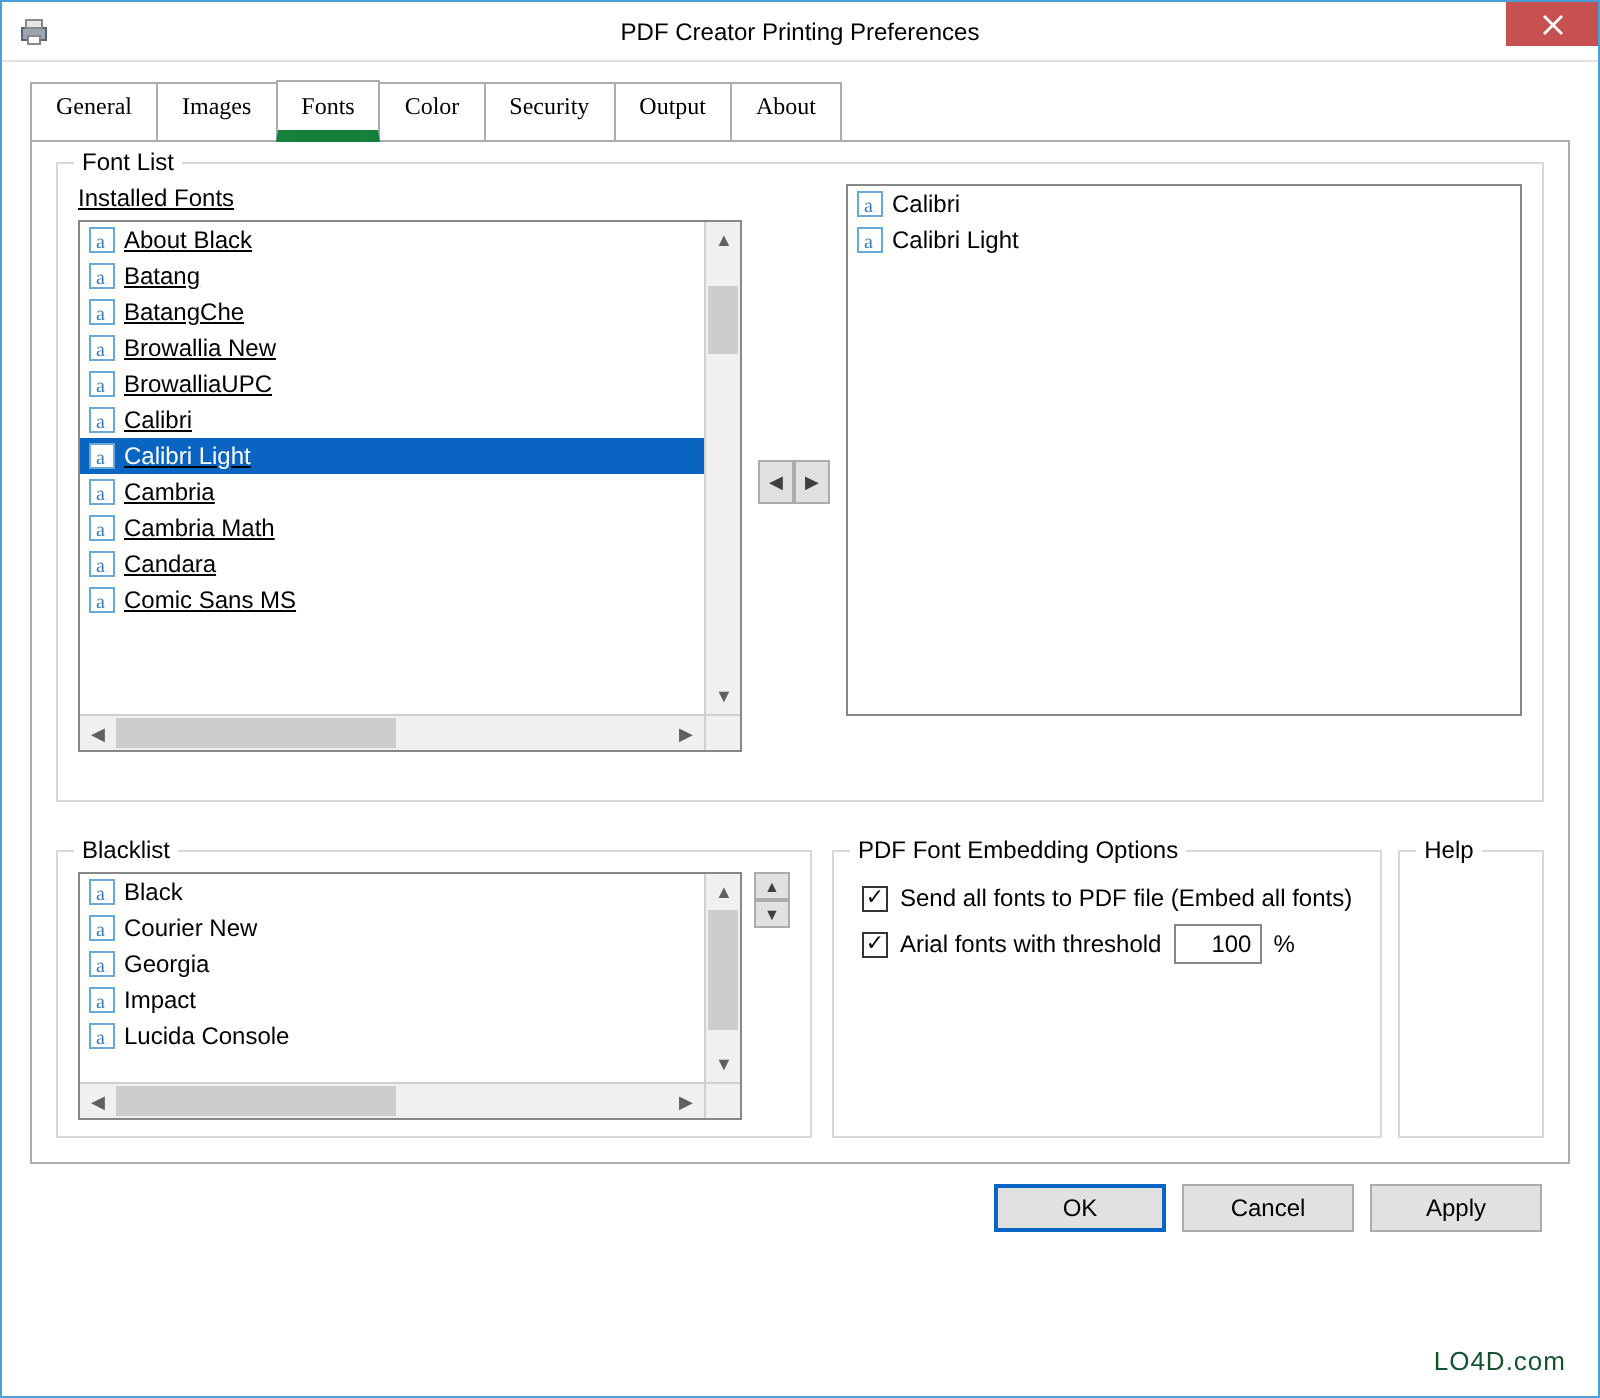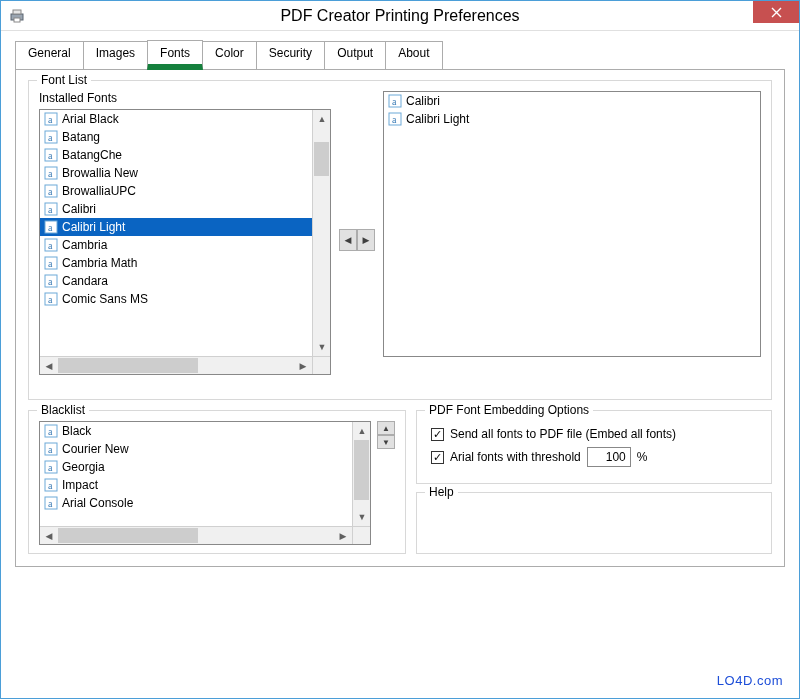--- a/index.html
+++ b/index.html
@@ -32,21 +32,21 @@
       margin-left: 8px;
       display: inline-flex;
       align-items: center;
       justify-content: center;
     }
     .titlebar-title {
       position: absolute;
       left: 50%;
       transform: translateX(-50%);
       color: #000;
-      font-size: 16px;
+      font-size: 12px;
     }
     .titlebar-close {
       position: absolute;
       right: 0;
       top: 0;
       width: 46px;
       height: 22px;
       background: #c75050;
       color: #fff;
       display: flex;
@@ -65,52 +65,53 @@
       margin-bottom: -1px;
     }
     .tab {
       padding: 4px 12px;
       border: 1px solid #acacac;
       background: #fff;
       font-size: 12px;
       cursor: pointer;
       position: relative;
       margin-right: -1px;
+      font-family: Liberation Serif, serif;
     }
     .tab.active {
       border-bottom: 6px solid #15803d;
       z-index: 2;
       padding-top: 5px;
       margin-top: -1px;
     }
     .tab-panel {
       border: 1px solid #acacac;
       padding: 10px 12px 12px 12px;
       position: relative;
       background: #fff;
     }
     .fieldset {
       border: 1px solid #d8d8d8;
       padding: 10px;
-      margin-bottom: 10px;
+      margin-bottom: 24px;
       position: relative;
     }
     .fieldset-legend {
       position: absolute;
       top: -8px;
       left: 8px;
       background: #fff;
       padding: 0 4px;
       font-size: 12px;
     }
     .font-list-row {
       display: flex;
       gap: 8px;
     }
-    .col-left { width: 292px; }
+    .col-left { width: 332px; text-decoration: underline; }
     .col-mid { width: 36px; display:flex; align-items:center; justify-content:center;}
     .col-right { flex: 1; }
     .label {
       font-size: 12px;
       margin-bottom: 4px;
       display: block;
     }
     .listbox {
       border: 1px solid #888;
       background: #fff;
@@ -211,21 +212,21 @@
       justify-content: center;
       font-size: 9px;
       color: #404040;
       cursor: pointer;
     }
     .lower-row {
       display: flex;
       gap: 10px;
     }
     .blacklist-col { width: 378px; }
-    .options-col { flex: 1; display:flex; flex-direction:column; gap:8px;}
+    .options-col { flex: 1; display:flex; flex-direction:row; gap:8px;}
     .blacklist-inner { display:flex; gap:6px; align-items:flex-start;}
     .updown {
       display:flex;
       flex-direction:column;
     }
     .updown-btn {
       width: 18px;
       height: 14px;
       border: 1px solid #acacac;
       background: #e1e1e1;
@@ -284,21 +285,21 @@
     }
     .btn.default {
       border:2px solid #0a64c2;
       padding:3px 9px;
     }
     .watermark {
       position:absolute;
       bottom:10px;
       right:16px;
       font-size:13px;
-      color:#1d4ed8;
+      color:#14532d;
       font-family: Arial, sans-serif;
       letter-spacing:0.5px;
       pointer-events:none;
     }
   </style>
 </head>
 <body>
 
 <div class="window">
   <div class="titlebar">
@@ -336,21 +337,21 @@
             <span class="label">Installed Fonts</span>
             <div class="listbox" id="installed-list" style="height:266px;">
               <div class="listbox-items" id="installed-items" style="padding-right:18px; padding-bottom:18px;">
                   <div class="list-item">
                     <span class="font-icon">
                       <svg width="14" height="14" viewBox="0 0 14 14">
                         <rect x="1" y="1" width="12" height="12" fill="#fff" stroke="#6ca9d8"></rect>
                         <text x="4" y="11" font-size="10" font-family="serif" fill="#3a7bb5">a</text>
                       </svg>
                     </span>
-                    <span>Arial Black</span>
+                    <span>About Black</span>
                   </div>
                   <div class="list-item">
                     <span class="font-icon">
                       <svg width="14" height="14" viewBox="0 0 14 14">
                         <rect x="1" y="1" width="12" height="12" fill="#fff" stroke="#6ca9d8"></rect>
                         <text x="4" y="11" font-size="10" font-family="serif" fill="#3a7bb5">a</text>
                       </svg>
                     </span>
                     <span>Batang</span>
                   </div>
@@ -531,21 +532,21 @@
                       </span>
                       <span>Impact</span>
                     </div>
                     <div class="list-item">
                       <span class="font-icon">
                         <svg width="14" height="14" viewBox="0 0 14 14">
                           <rect x="1" y="1" width="12" height="12" fill="#fff" stroke="#6ca9d8"></rect>
                           <text x="4" y="11" font-size="10" font-family="serif" fill="#3a7bb5">a</text>
                         </svg>
                       </span>
-                      <span>Arial Console</span>
+                      <span>Lucida Console</span>
                     </div>
                   </div>
                 <div class="vscroll">
                   <div class="scroll-btn">▲</div>
                   <div class="scroll-track">
                       <div class="scroll-thumb-v" style="top:0; height:60px;"></div>
                     </div>
                   <div class="scroll-btn">▼</div>
                 </div>
                 <div class="hscroll">
@@ -580,16 +581,21 @@
             </div>
           </div>
           <div class="fieldset" style="flex:1; margin-bottom:0;">
             <span class="fieldset-legend">Help</span>
           </div>
         </div>
       </div>
 
     </div>
 
+    <div class="button-row">
+      <div class="btn default">OK</div>
+      <div class="btn">Cancel</div>
+      <div class="btn">Apply</div>
+    </div>
   </div>
 
   <div class="watermark">LO4D.com</div>
 </div>
 
 </body></html>

